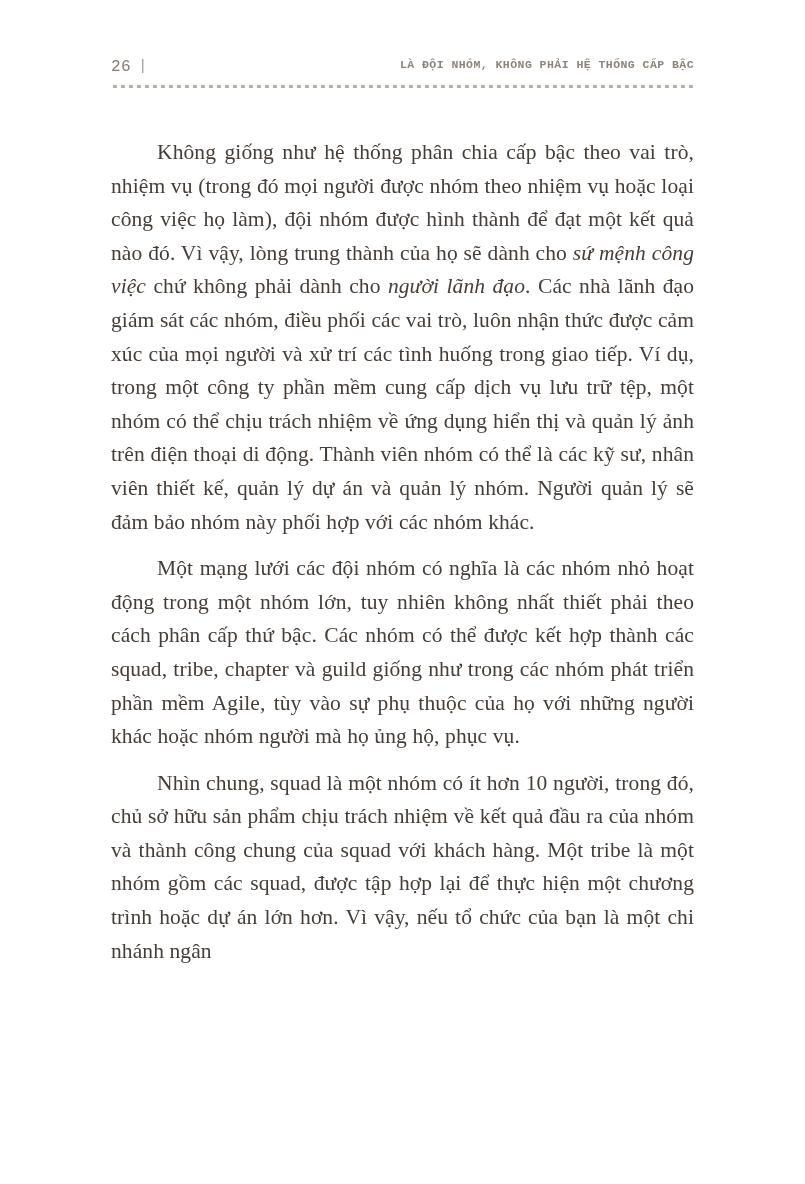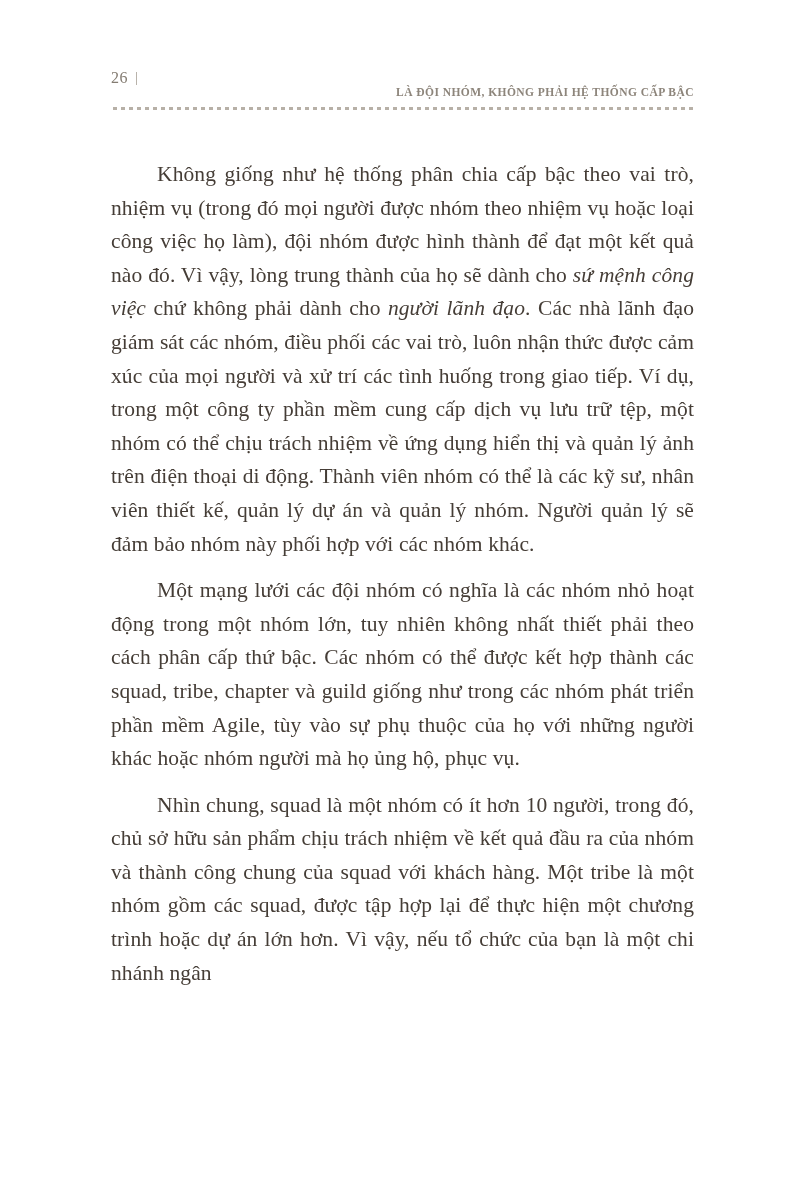--- a/index.html
+++ b/index.html
@@ -23,22 +23,22 @@
   }
   .content{
     position:absolute;
     left:111px;
     width:583px;
     top:58px;
   }
   .running-header{
     display:flex;
     justify-content:space-between;
-    align-items:center;
-    font-family:Liberation Serif, serif;
+    align-items:flex-start;
+    font-family:Liberation Mono, monospace;
     color:var(--header);
   }
   .page-num-group{
     display:flex;
     align-items:baseline;
     gap:7px;
   }
   .page-num{
     font-size:16px;
     font-weight:500;
@@ -49,21 +49,20 @@
     font-size:15px;
     font-weight:400;
     color:#a49c92;
     transform:translateY(-1px);
   }
   .running-title{
     font-size:11.5px;
     font-weight:700;
     letter-spacing:0.45px;
     color:var(--header);
-    margin-top:28px;
   }
   .beaded-divider{
     margin-top:7px;
     height:7px;
     background-image:radial-gradient(ellipse 3.1px 2.7px at 50% 50%, var(--divider) 68%, rgba(0,0,0,0) 72%);
     background-size:8px 7px;
     background-repeat:repeat-x;
     background-position:left center;
   }
   .body-text{

